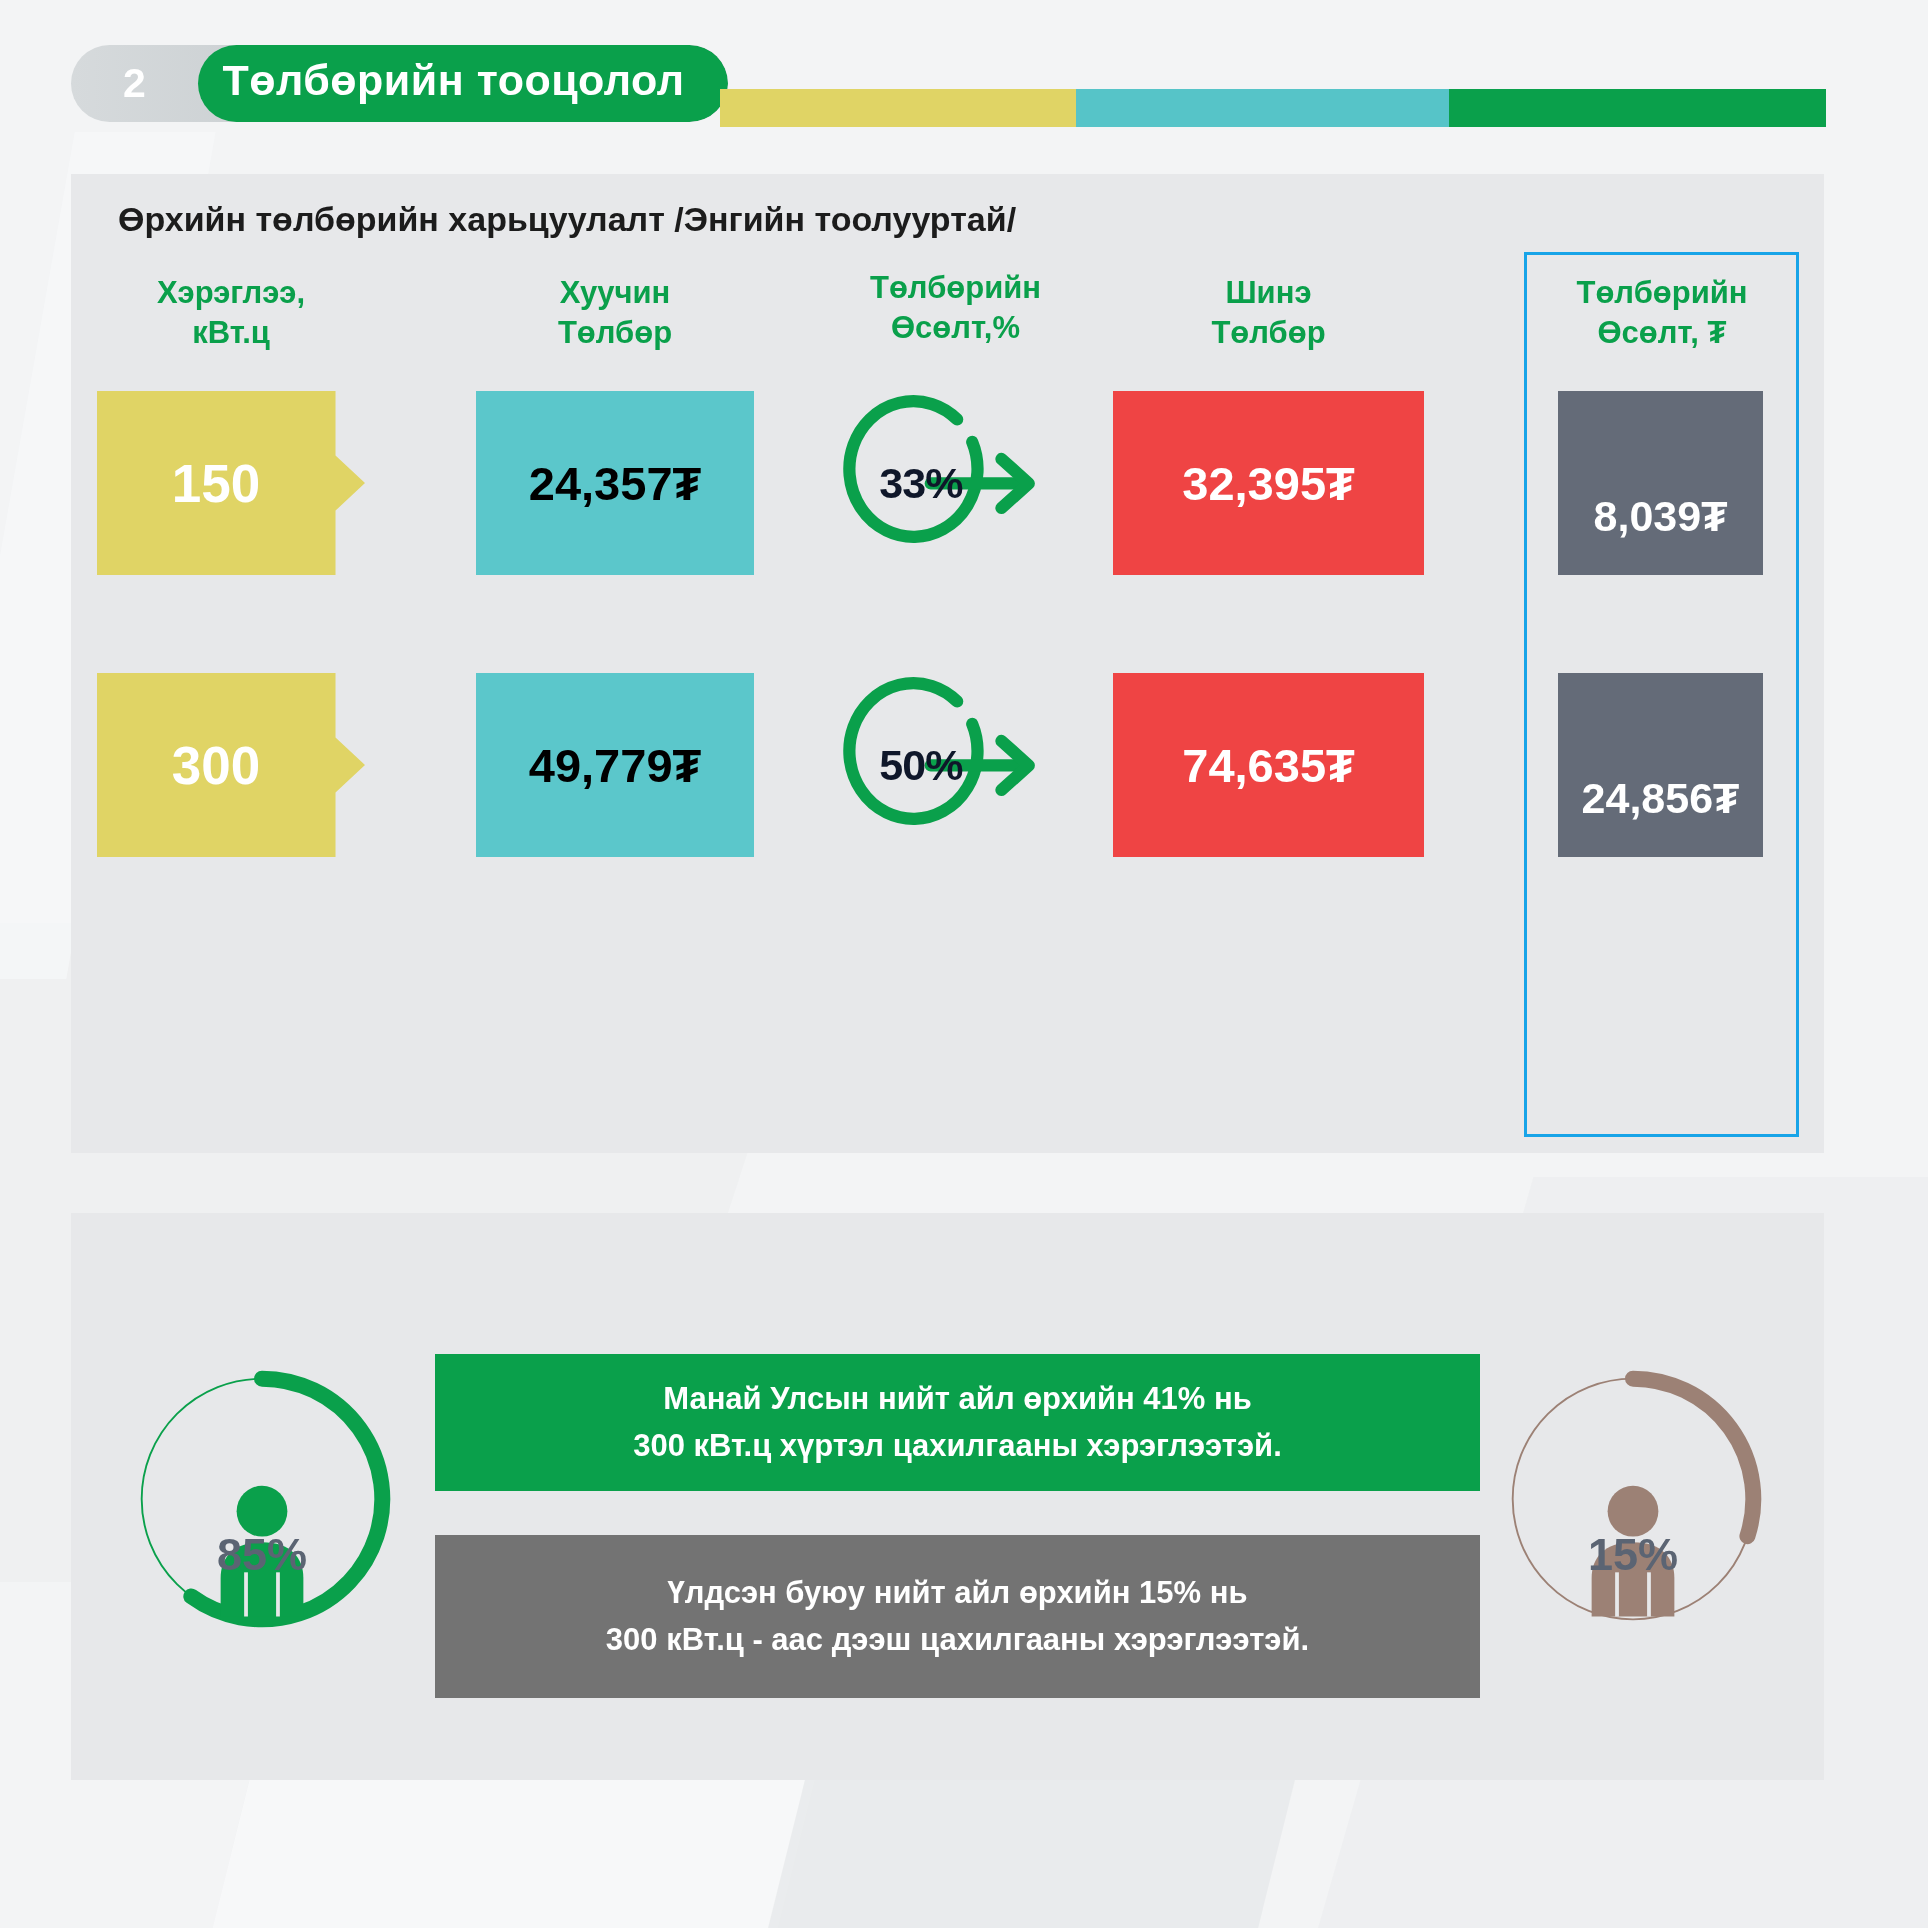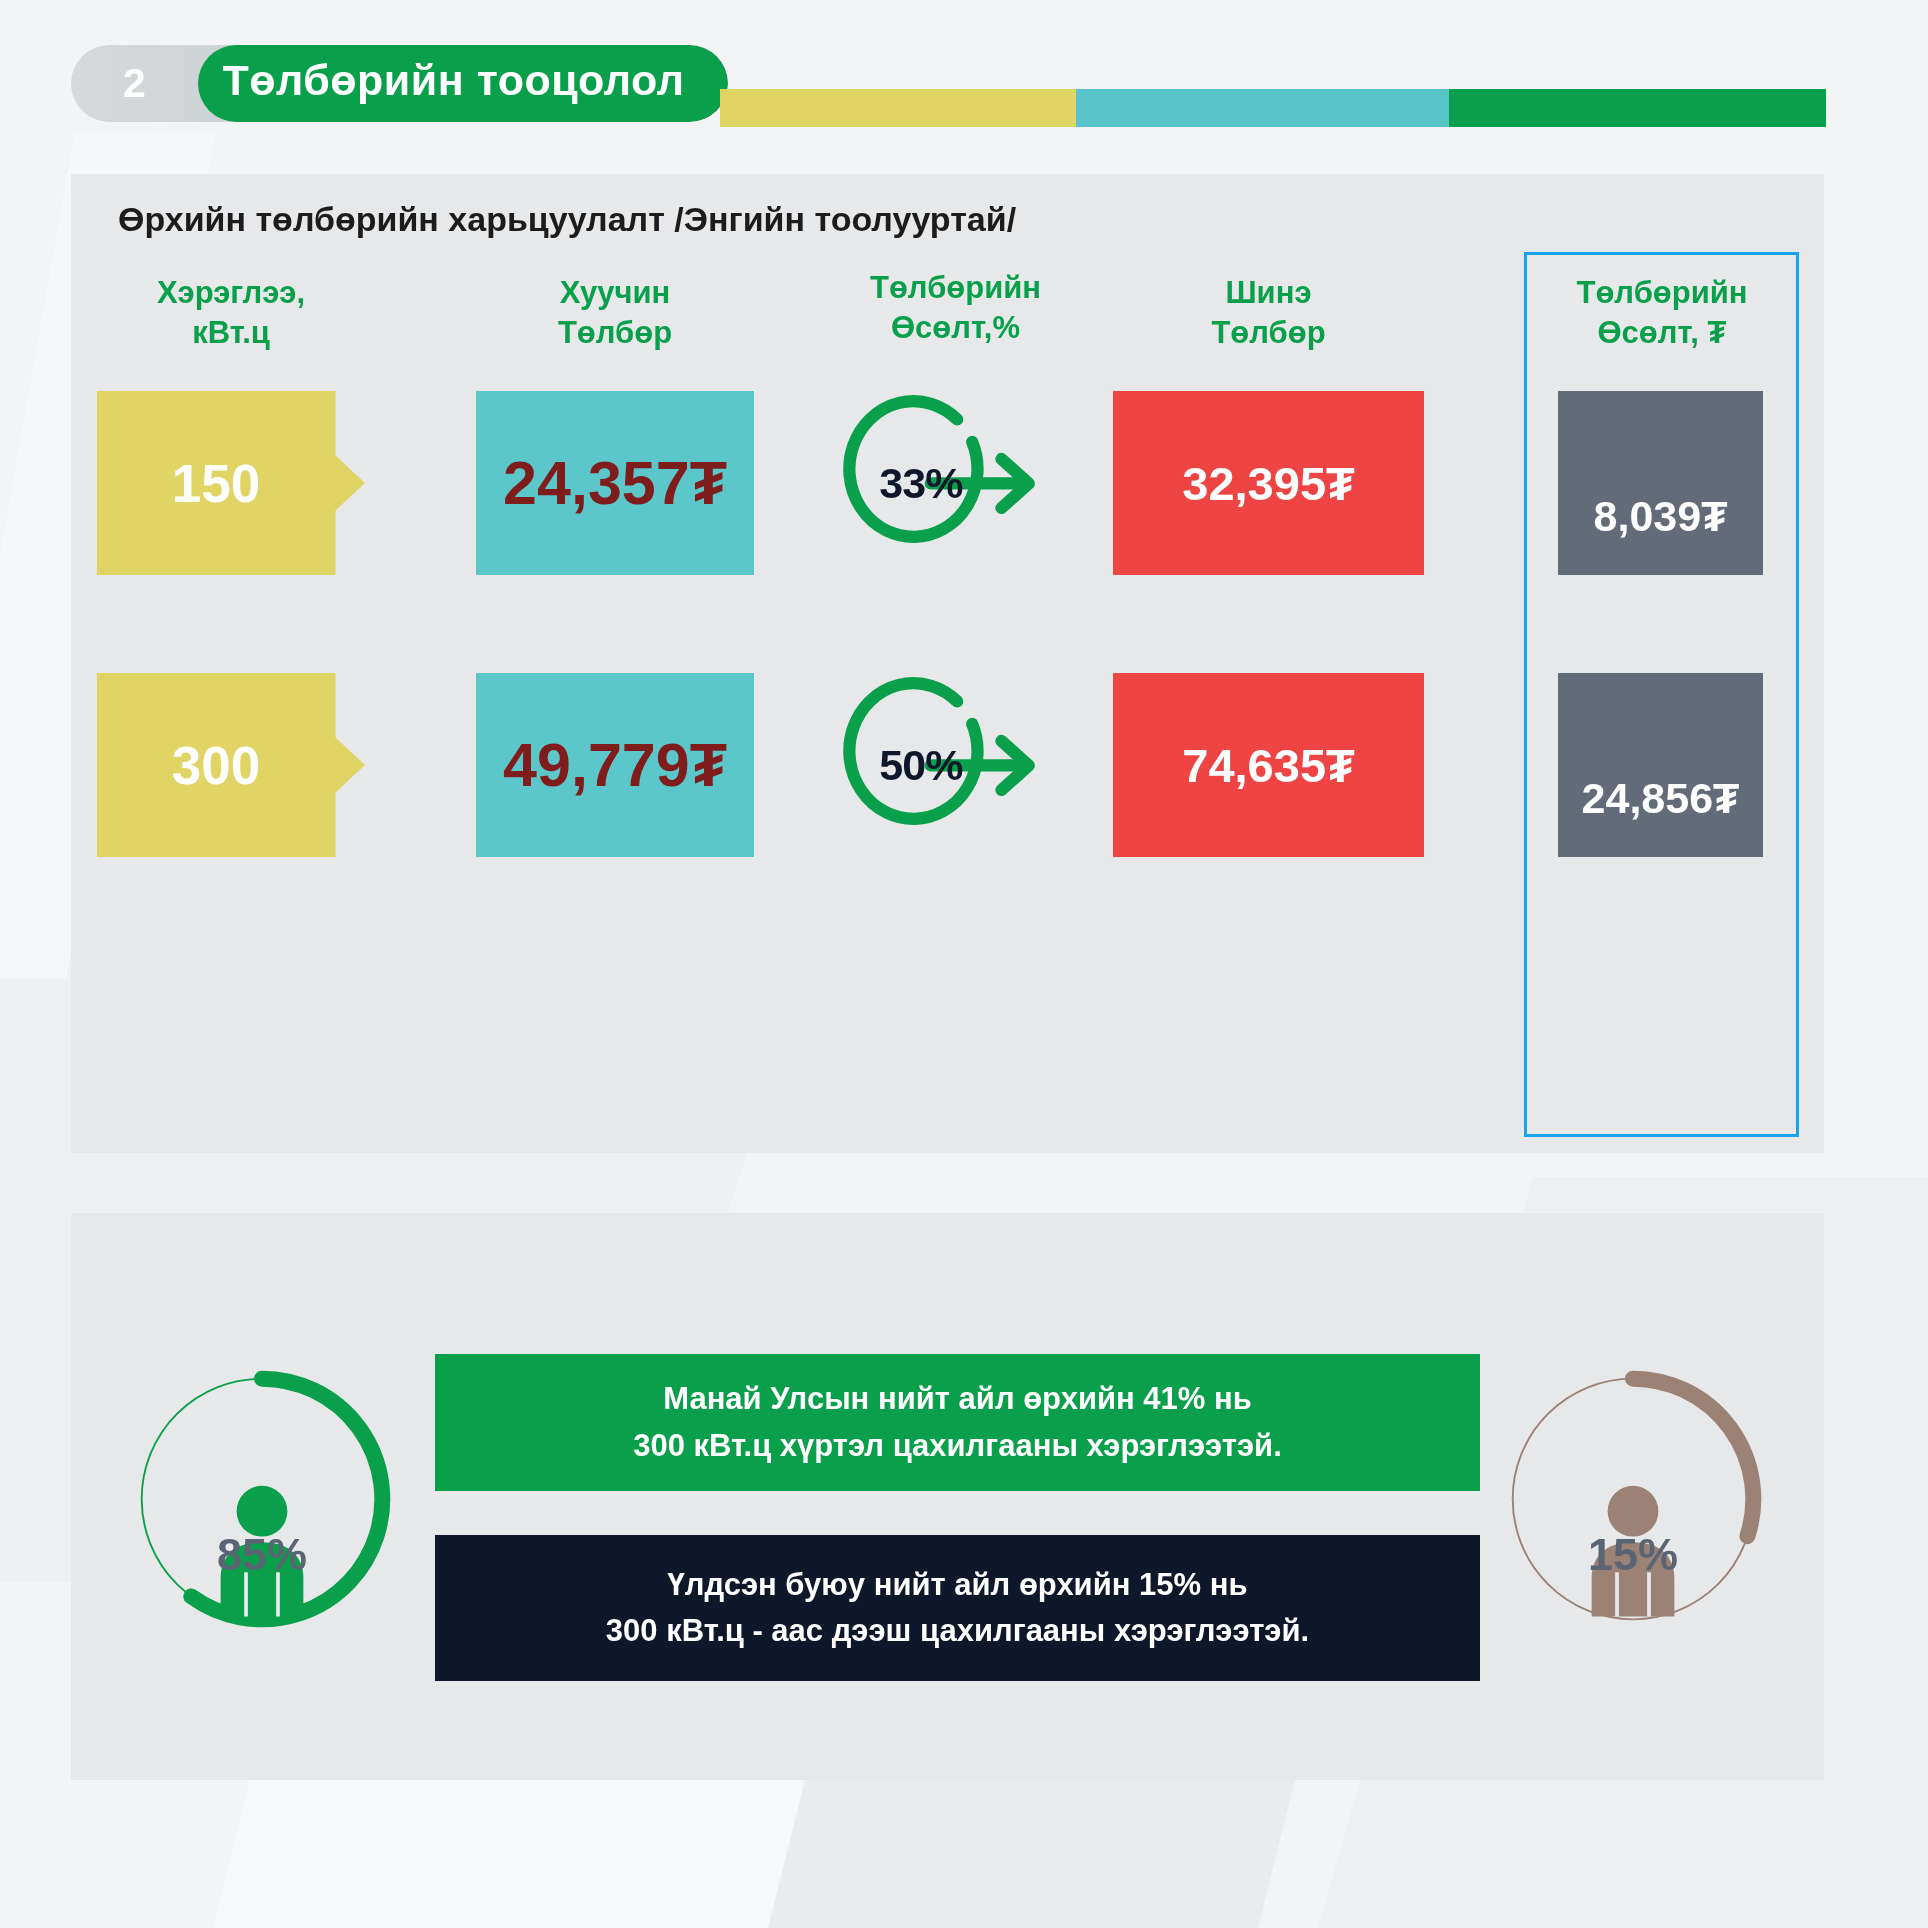--- a/index.html
+++ b/index.html
@@ -86,21 +86,21 @@
     background: #e0d465;
     clip-path: polygon(0 0, 89% 0, 89% 35%, 100% 50%, 89% 65%, 89% 100%, 0 100%);
     display: flex; align-items: center; justify-content: center;
     color: #ffffff; font-size: 53px; font-weight: bold;
     padding-right: 30px;
   }
   .cell-old {
     position: absolute; left: 476px; width: 278px; height: 100%;
     background: #5bc7cb;
     display: flex; align-items: center; justify-content: center;
-    color: #7f1d1d; font-size: 61px; font-weight: bold;
+    color: #000000; font-size: 47px; font-weight: bold;
   }
   .cell-new {
     position: absolute; left: 1113px; width: 311px; height: 100%;
     background: #ef4444;
     display: flex; align-items: center; justify-content: center;
     color: #ffffff; font-size: 47px; font-weight: bold;
   }
   .cell-diff {
     position: absolute; left: 1558px; width: 205px; height: 100%;
     background: #646b78;
@@ -131,21 +131,21 @@
   .gauge-right { left: 1492px; top: 1358px; }
 
   .banner {
     position: absolute; left: 435px; width: 1045px;
     display: flex; align-items: center; justify-content: center;
     text-align: center; color: #ffffff;
     font-size: 31px; font-weight: bold; line-height: 1.5;
     white-space: pre-line;
   }
   .banner-green { top: 1354px; height: 137px; background: #0aa04b; }
-  .banner-brown { top: 1535px; height: 146px; background: #0f172a; }
+  .banner-brown { top: 1535px; height: 163px; background: #737373; }
 </style>
 </head>
 <body>
 
 <div id="slide">
 
   <div class="bg-shape bg-1"></div>
   <div class="bg-shape bg-2"></div>
   <div class="bg-shape bg-3"></div>
   <div class="bg-shape bg-4"></div>

